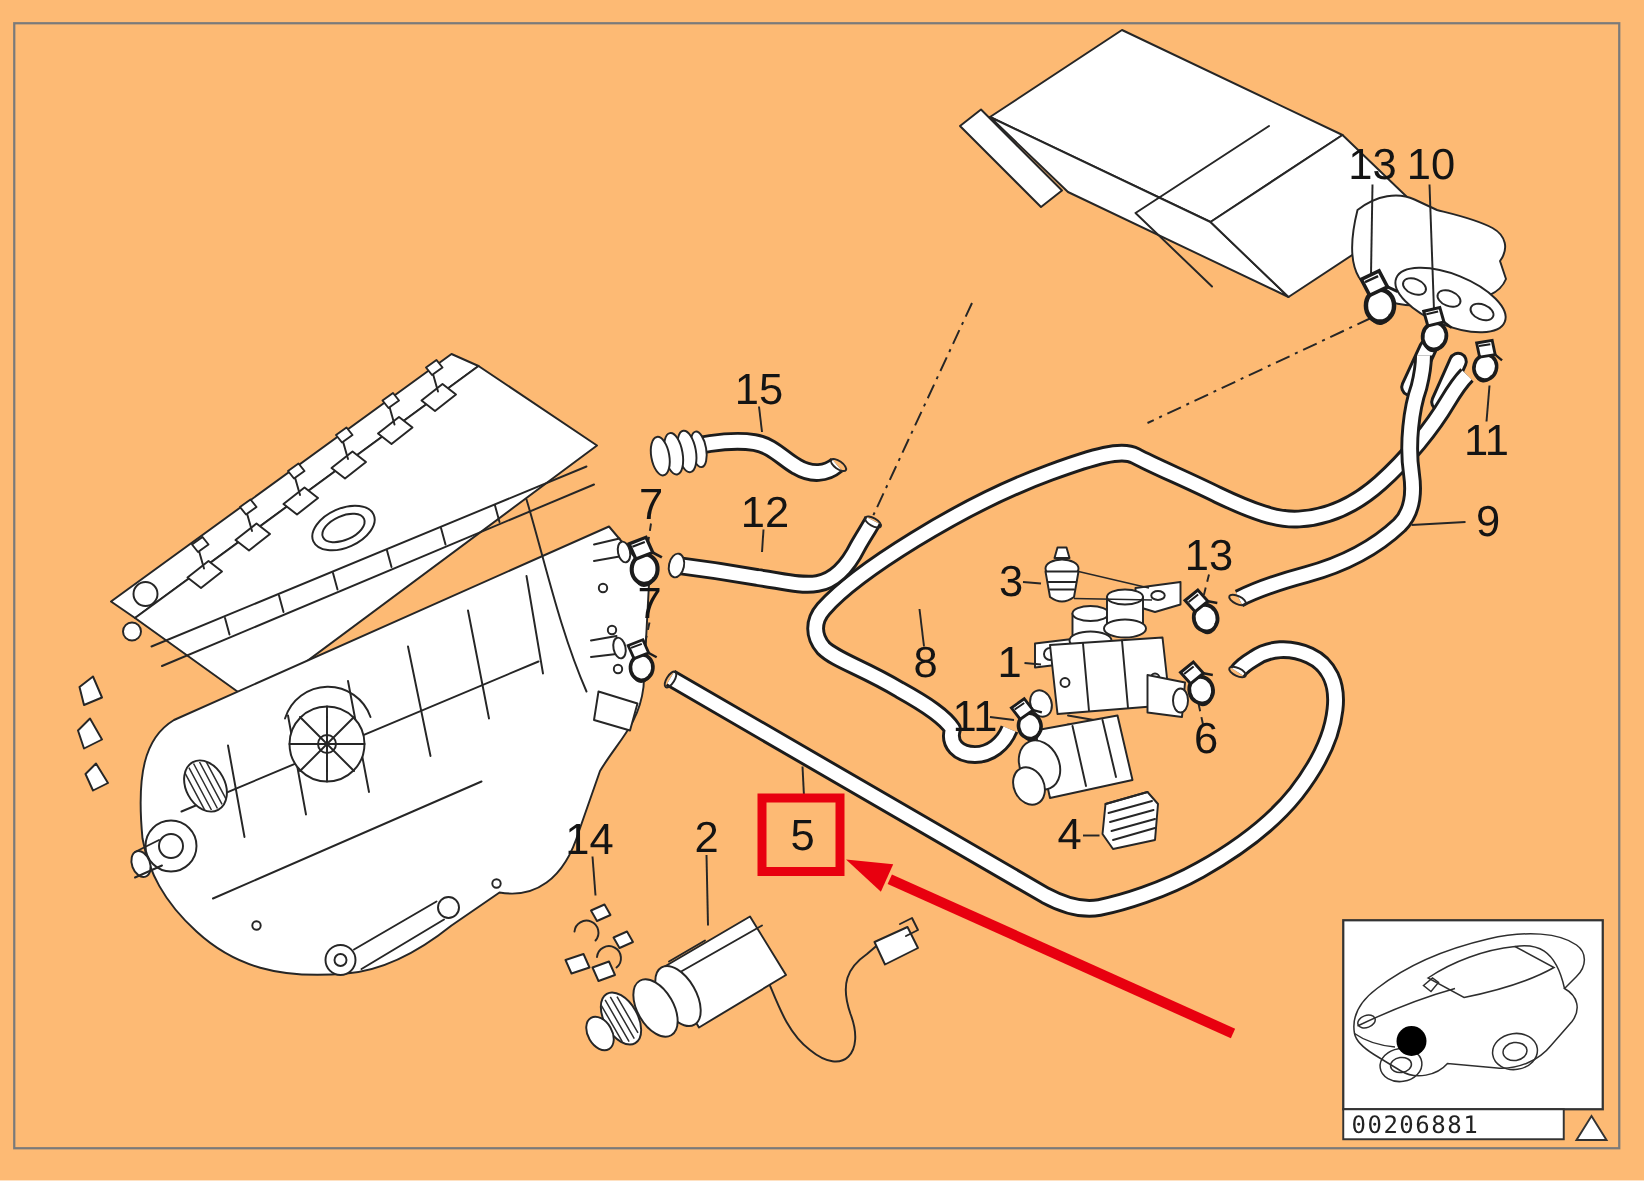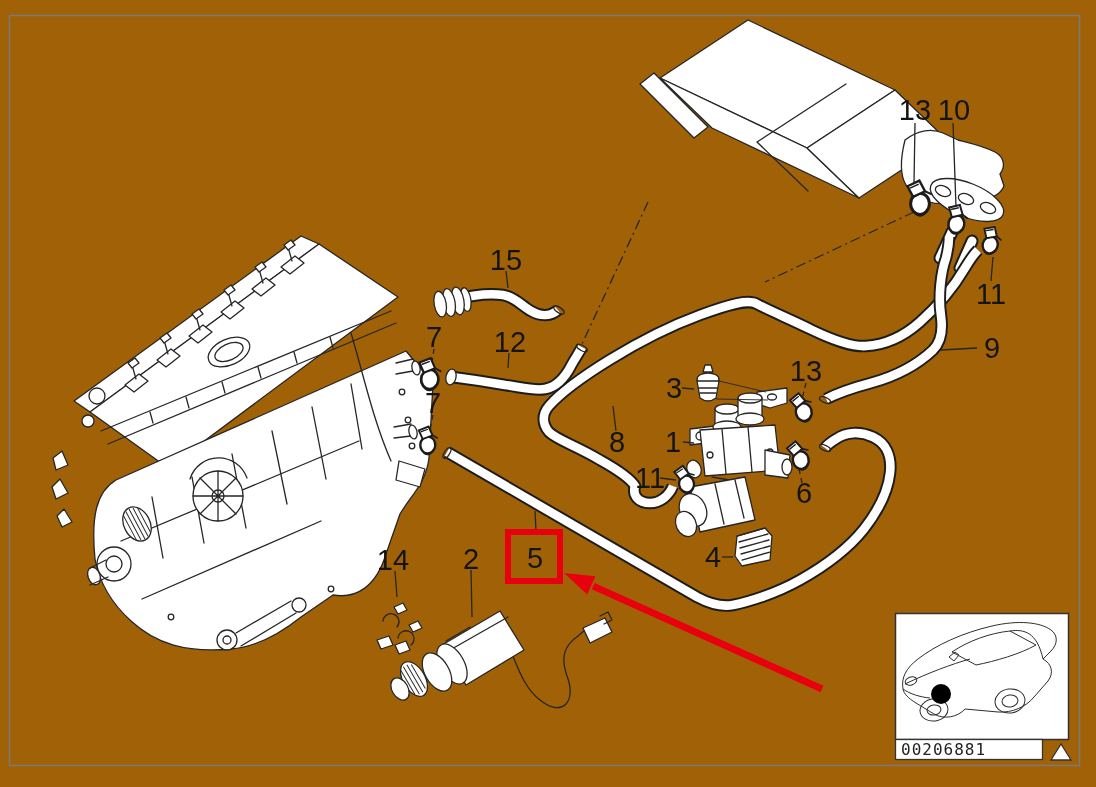--- a/index.html
+++ b/index.html
@@ -1,16 +1,16 @@
 <!DOCTYPE html>
 <html><head>
 <meta charset="utf-8">
 <style>
   html,body{margin:0;padding:0;background:#fff;}
-  .stage{position:relative;width:1096px;height:787px;background:#a16207;overflow:hidden;
+  .stage{position:relative;width:1096px;height:787px;background:#fdba74;overflow:hidden;
          font-family:"Liberation Sans", sans-serif;}
   svg{position:absolute;left:0;top:0;}
   .ln{stroke:#262626;stroke-width:1.3;fill:none;stroke-linejoin:round;stroke-linecap:round;}
   .lnf{stroke:#262626;stroke-width:1.3;fill:#ffffff;stroke-linejoin:round;}
   .thin{stroke:#2e2e2e;stroke-width:1;fill:none;}
   .hose-out{stroke:#1c1c1c;stroke-width:12.5;fill:none;stroke-linejoin:round;stroke-linecap:butt;}
   .hose-in{stroke:#ffffff;stroke-width:8.6;fill:none;stroke-linejoin:round;stroke-linecap:butt;}
   .stub-out{stroke:#1c1c1c;stroke-width:13;fill:none;stroke-linecap:round;}
   .stub-in{stroke:#ffffff;stroke-width:9;fill:none;stroke-linecap:round;}
   .callout{font-family:"Liberation Sans", sans-serif;font-size:29px;fill:#141414;}

